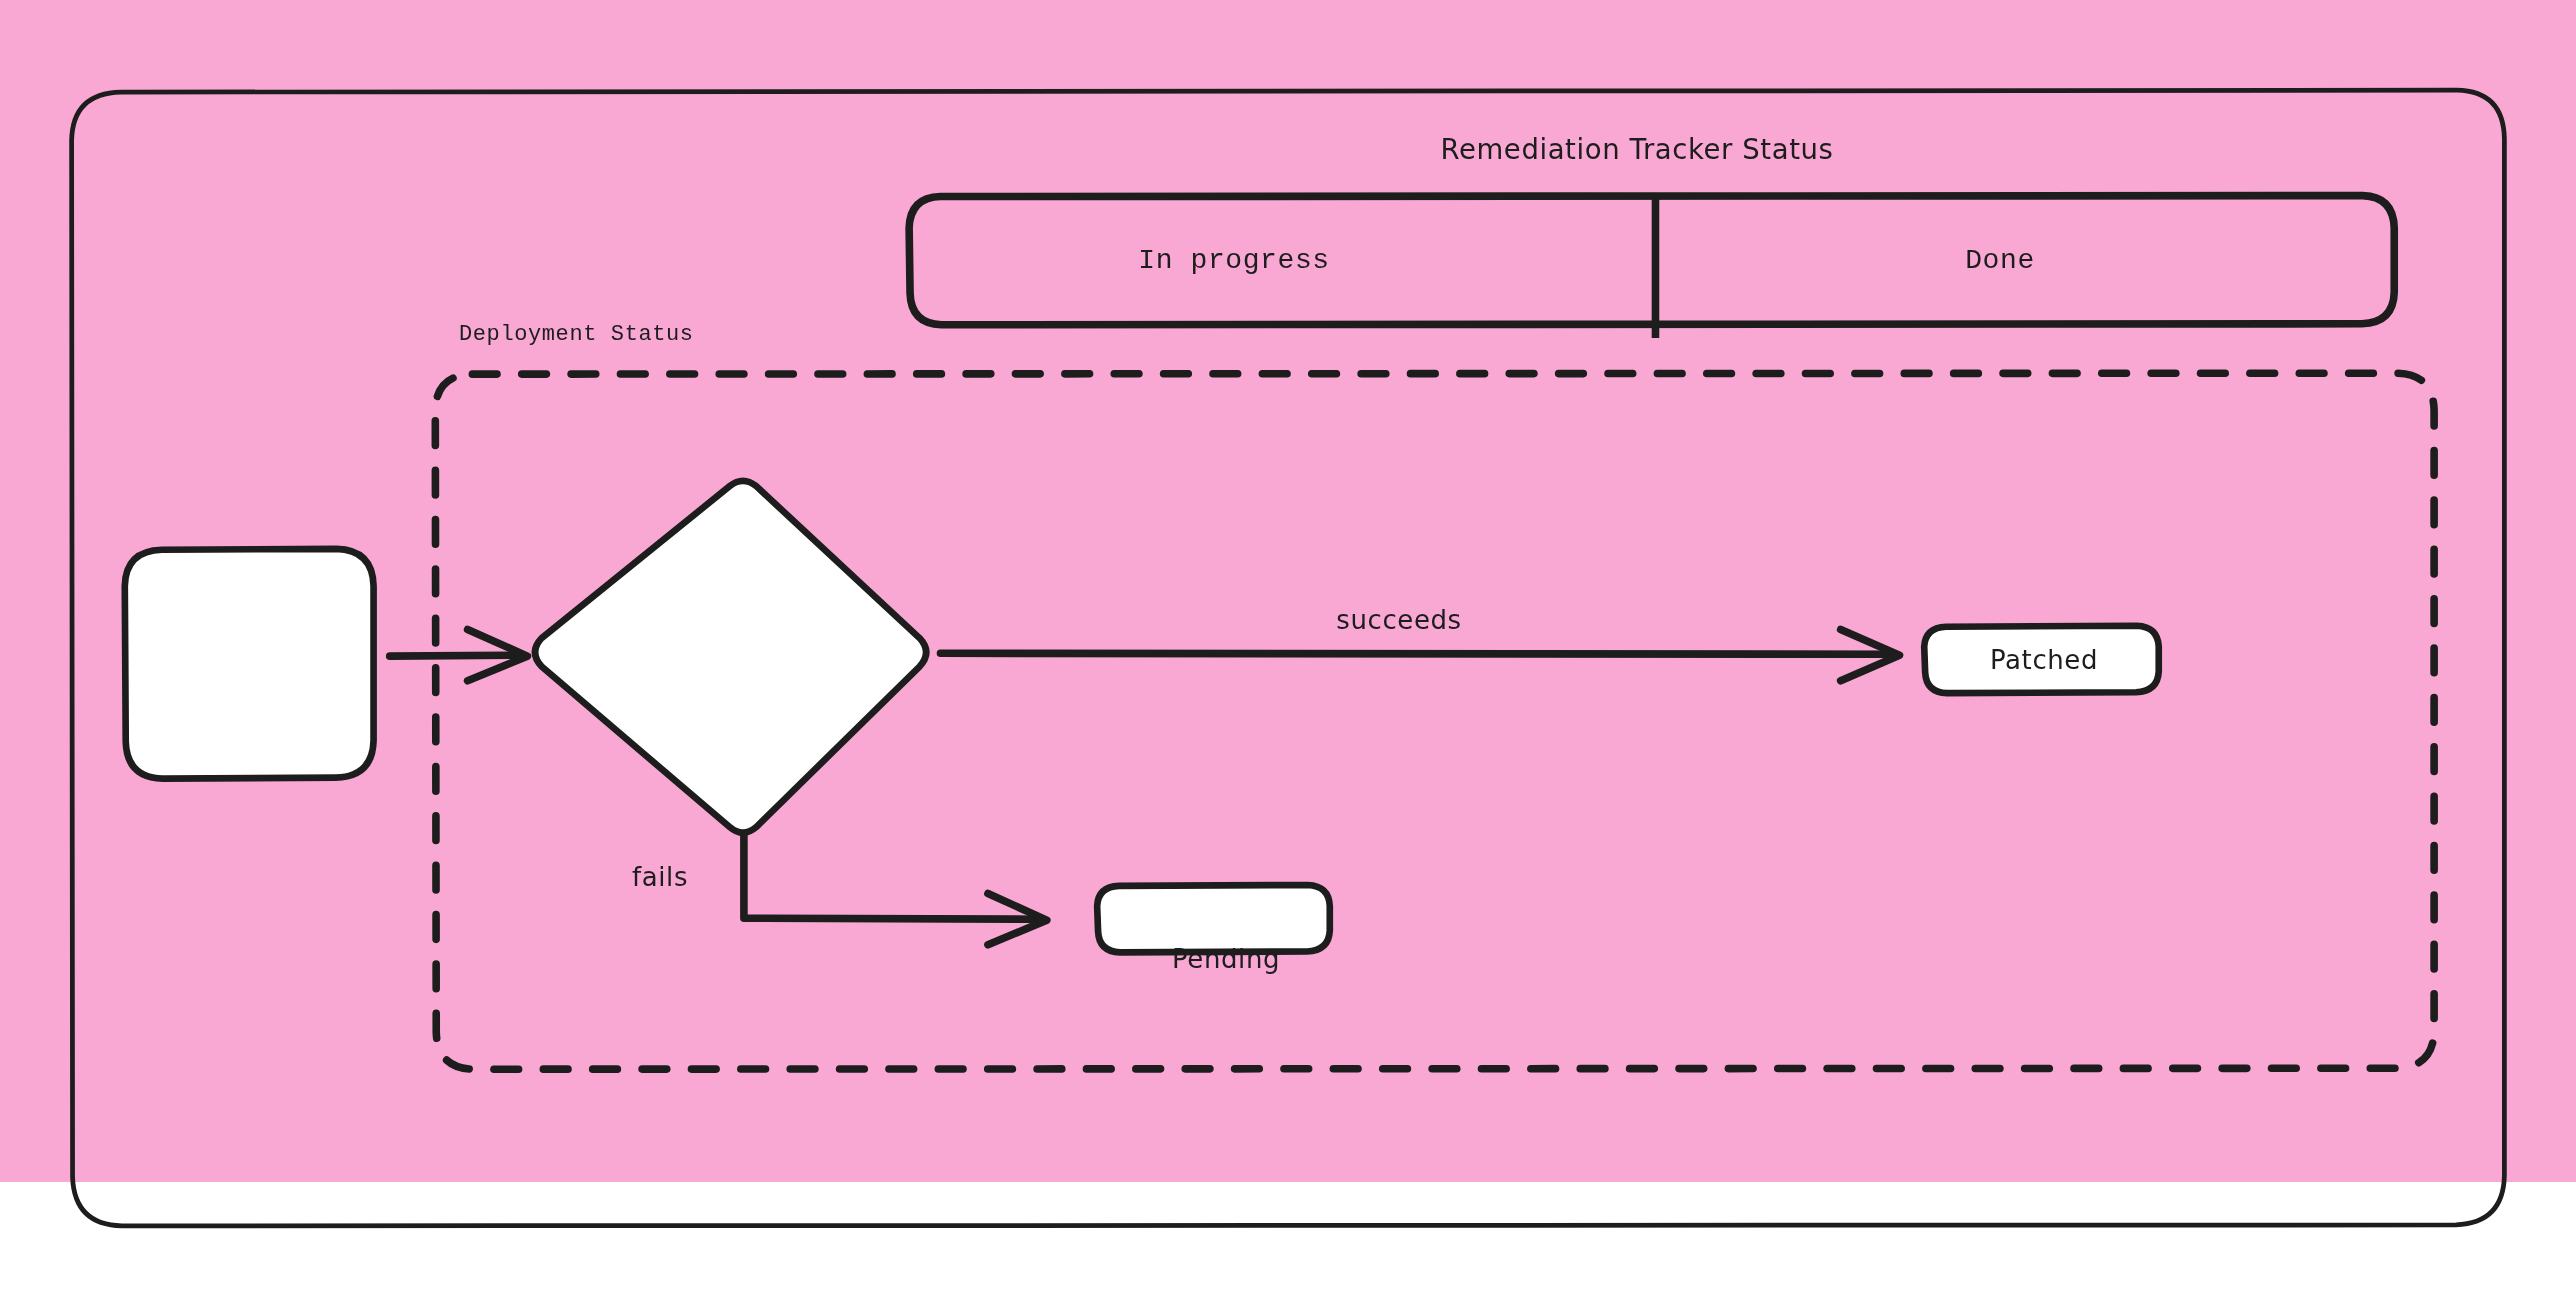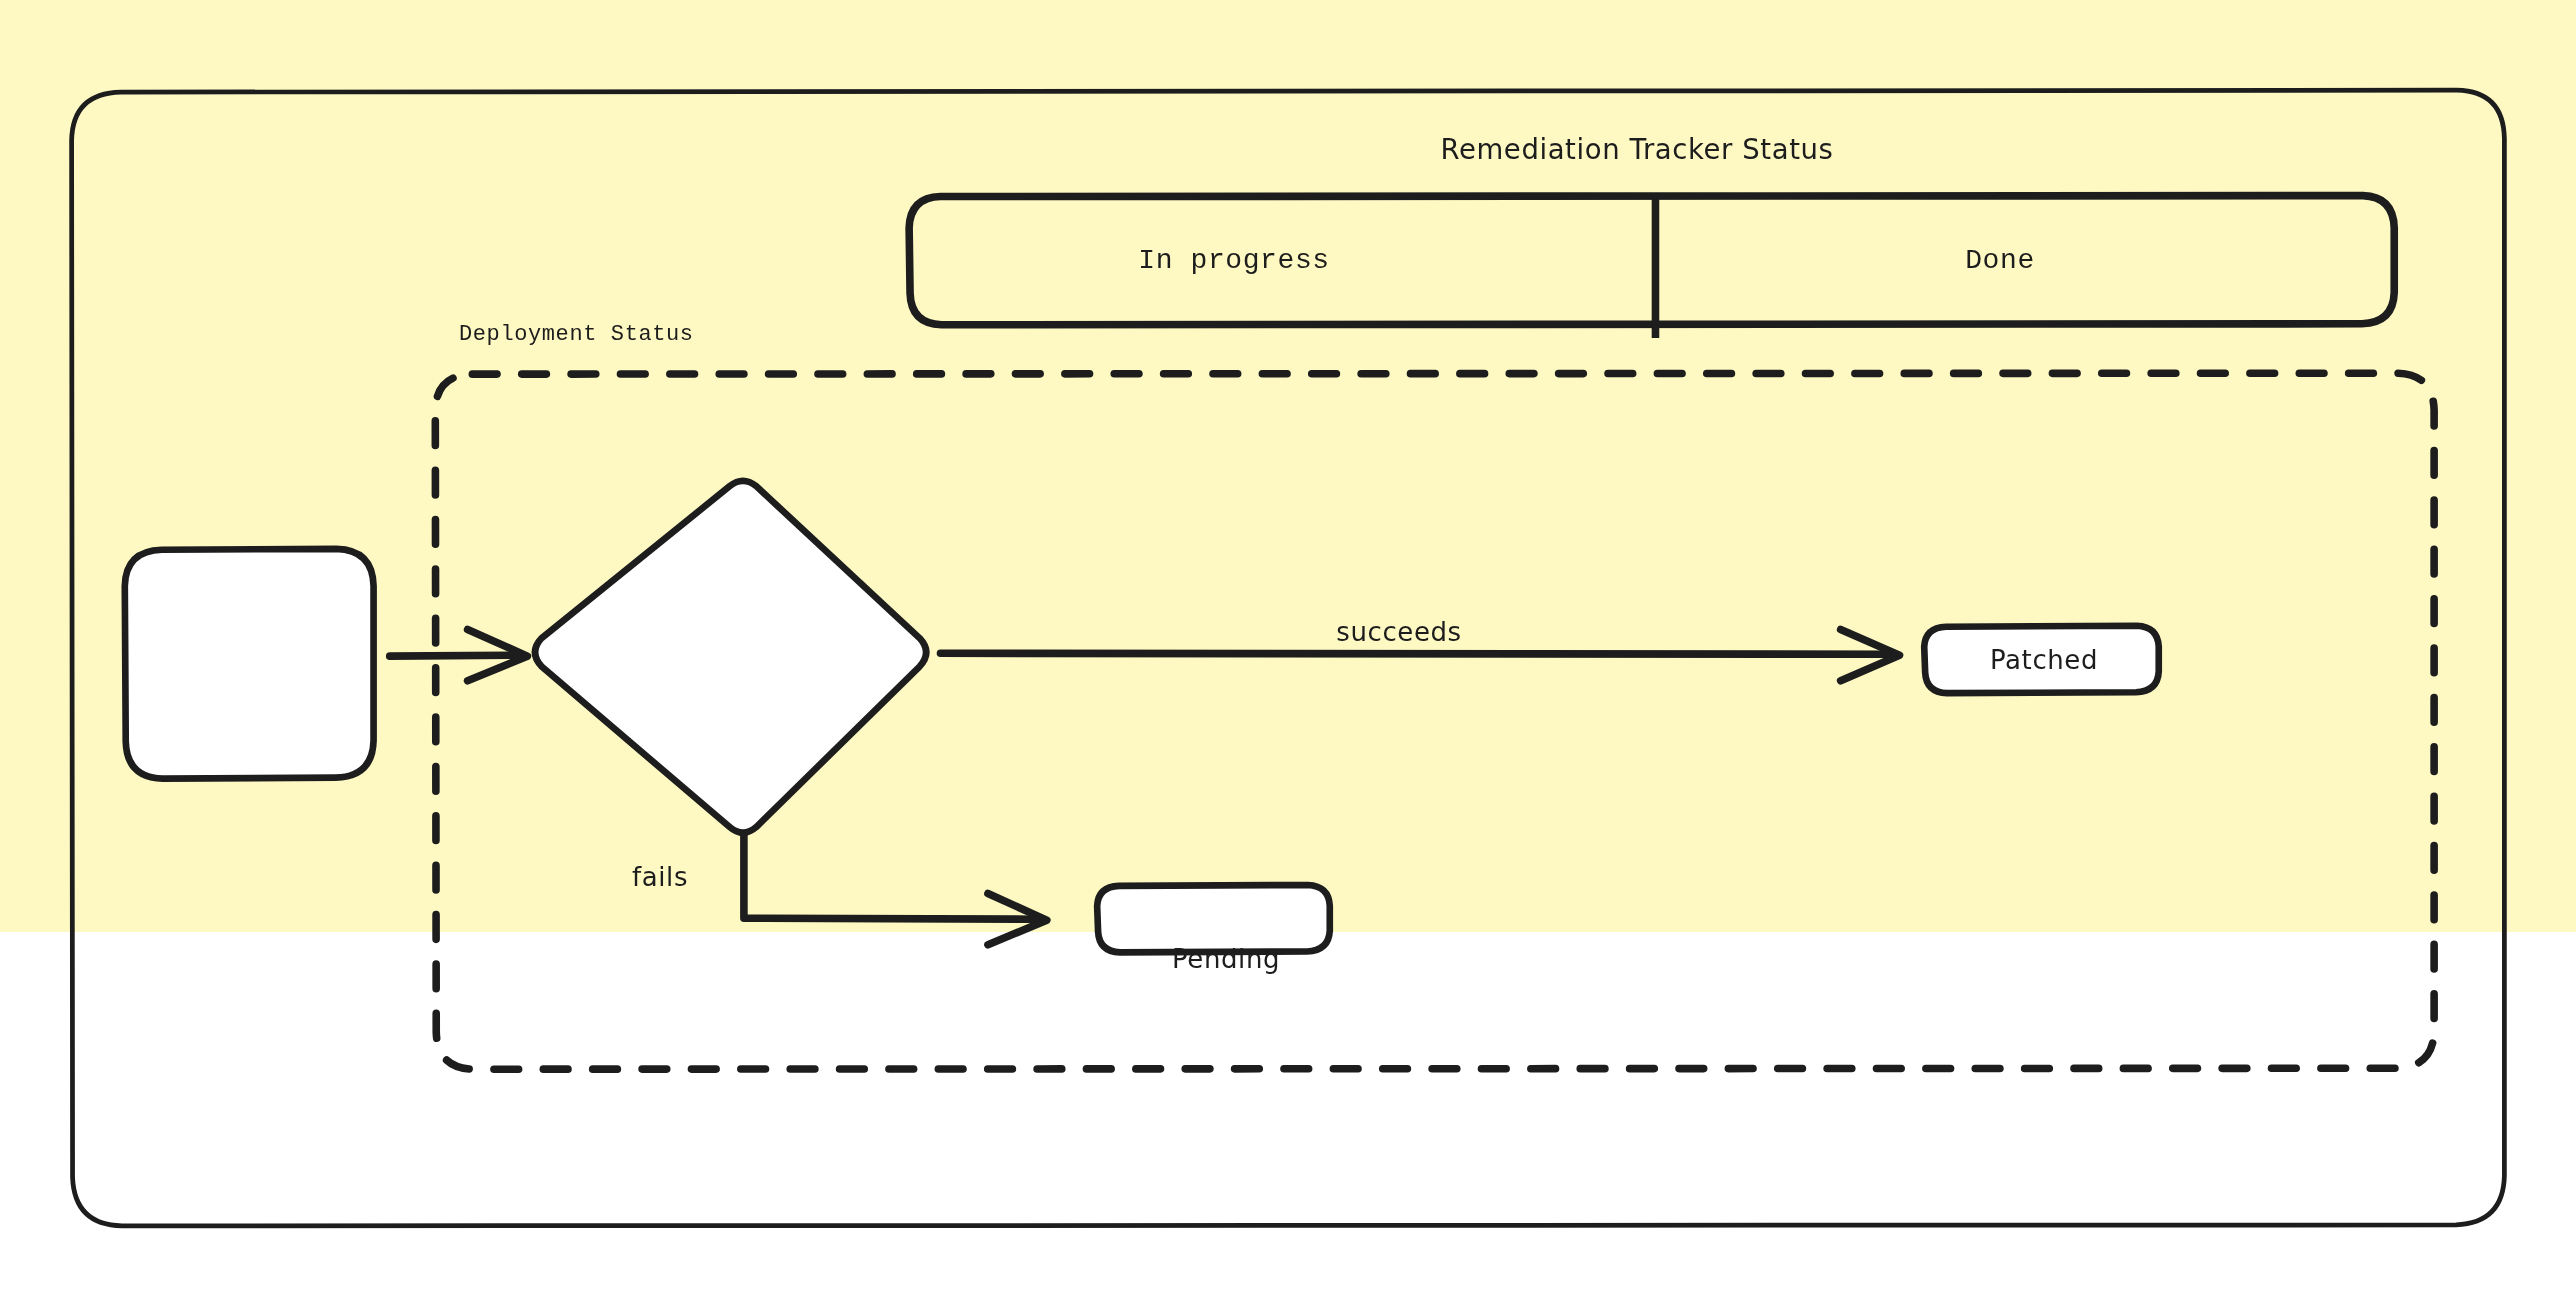--- a/index.html
+++ b/index.html
@@ -9,22 +9,22 @@
   }
   body {
     width: 2576px;
     height: 1299px;
     overflow: hidden;
     font-family: "DejaVu Sans", sans-serif;
   }
   #canvas {
     position: relative;
     width: 2576px;
-    height: 932px;
-    background: #fef9c3;
+    height: 1182px;
+    background: #f9a8d4;
   }
   svg#diagram {
     position: absolute;
     left: 0;
     top: 0;
     width: 2576px;
     height: 1299px;
   }
   .node-shape {
     fill: #ffffff;
@@ -214,18 +214,18 @@
   <div class="txt center lane-txt" style="left:2000px; top:260px;">Done</div>
 
   <div class="txt left group-label-txt" style="left:459px; top:334px;">Deployment Status</div>
 
 
 
   <div class="txt center node-txt" style="left:2044px; top:660px;">Patched</div>
 
   <div class="txt center node-txt" style="left:1226px; top:931px;margin-top:28px;">Pending</div>
 
-  <div class="txt center edge-txt" style="left:1399px; top:620px;margin-top:12px;">succeeds</div>
+  <div class="txt center edge-txt" style="left:1399px; top:620px;">succeeds</div>
 
   <div class="txt center edge-txt" style="left:660px; top:877px;">fails</div>
 
 </div>
 
 
 </body></html>

